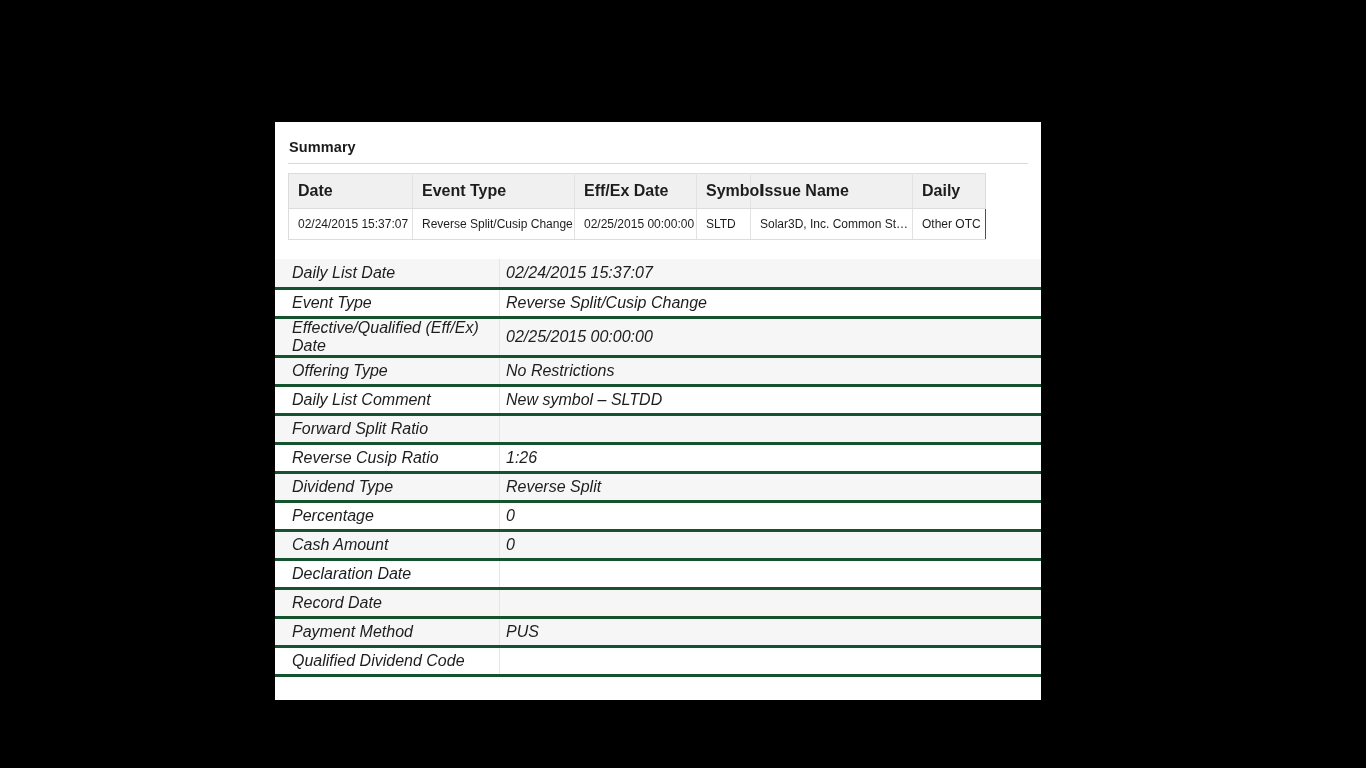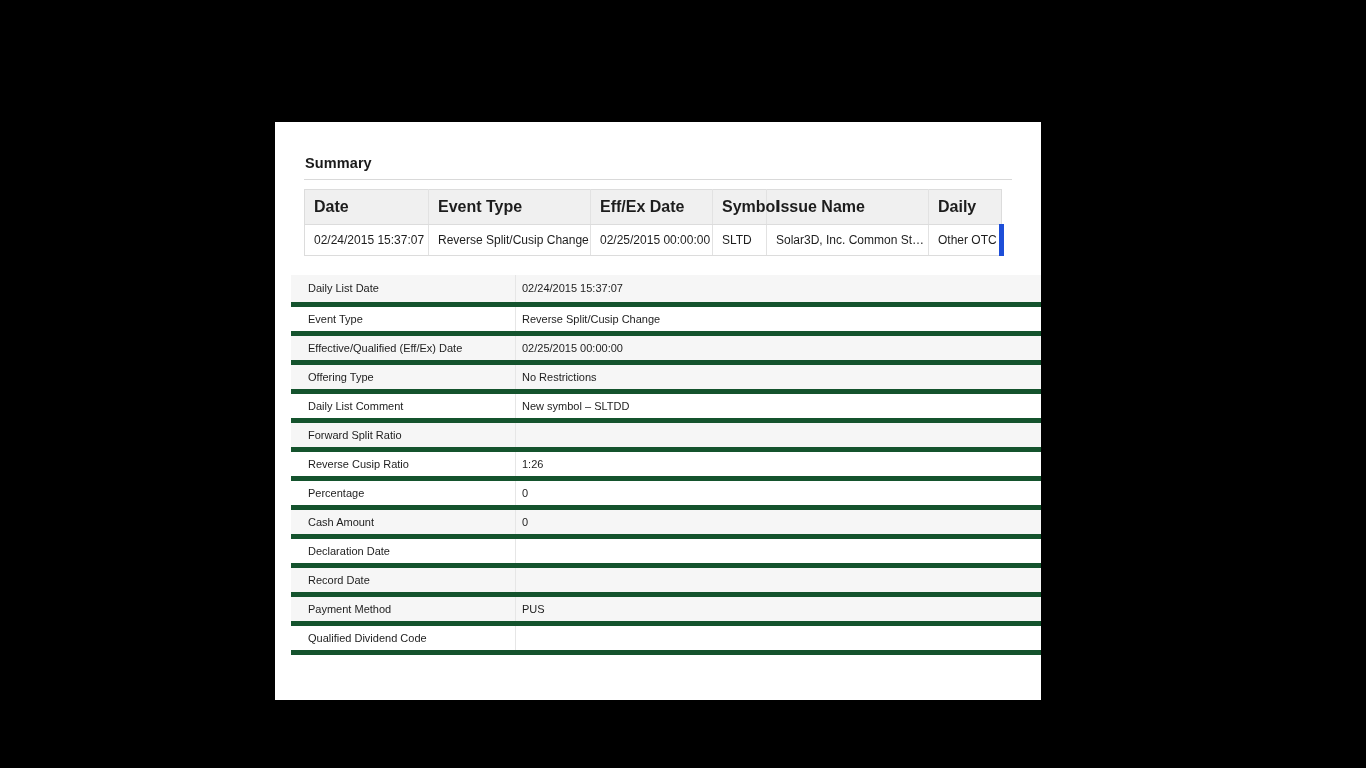--- a/index.html
+++ b/index.html
@@ -16,21 +16,21 @@
   #panel {
     position: absolute;
     left: 275px;
     top: 122px;
     width: 766px;
     height: 578px;
     background: #ffffff;
     overflow: hidden;
   }
   .panel-inner {
-    padding: 16px;
+    padding: 0;
   }
   .summary-title {
     font-size: 14.5px;
     font-weight: bold;
     color: #1a1a1a;
     padding: 17px 0 8px 14px;
     letter-spacing: 0.1px;
   }
   .rule {
     height: 1px;
@@ -62,44 +62,45 @@
     font-size: 12px;
     color: #1d1d1d;
     padding: 8px 0 8px 9px;
     border-bottom: 1px solid #dcdcdc;
     border-right: 1px solid #e2e2e2;
     background: #ffffff;
     white-space: nowrap;
     overflow: hidden;
     text-overflow: ellipsis;
   }
-  table.summary td:last-child { border-right: 5px solid #1d4ed8; }
+  table.summary td:last-child { border-right: 1px solid #1d4ed8; }
   table.summary td:first-child { border-left: 1px solid #dcdcdc; }
 
   .col-date    { width: 124px; }
   .col-event   { width: 162px; }
   .col-eff     { width: 122px; }
   .col-symbol  { width: 54px; }
   .col-issue   { width: 162px; }
   .col-market  { width: 73px; }
 
   
   table.details {
     border-collapse: collapse;
     width: 766px;
     margin-top: 19px;
     table-layout: fixed;
   }
   table.details tr { height: 29px; }
   table.details td {
-    font-size: 11px;
+    font-size: 16px;
     color: #1d1d1d;
-    border-bottom: 5px solid #14532d;
+    border-bottom: 3px solid #14532d;
     padding: 0 0 0 17px;
     vertical-align: middle;
+    font-style: italic;
   }
   table.details td.label { width: 207px; border-right: 1px solid #e6e6e6; }
   table.details td.value { padding-left: 6px; }
   table.details tr.alt td { background: #f6f6f6; }
   table.details tr.plain td { background: #ffffff; }
 </style>
 </head>
 <body>
 
 <div id="panel">
@@ -162,20 +163,24 @@
           <td class="value">New symbol – SLTDD</td>
         </tr>
         <tr class="alt">
           <td class="label">Forward Split Ratio</td>
           <td class="value"></td>
         </tr>
         <tr class="plain">
           <td class="label">Reverse Cusip Ratio</td>
           <td class="value">1:26</td>
         </tr>
+        <tr class="alt">
+          <td class="label">Dividend Type</td>
+          <td class="value">Reverse Split</td>
+        </tr>
         <tr class="plain">
           <td class="label">Percentage</td>
           <td class="value">0</td>
         </tr>
         <tr class="alt">
           <td class="label">Cash Amount</td>
           <td class="value">0</td>
         </tr>
         <tr class="plain">
           <td class="label">Declaration Date</td>

